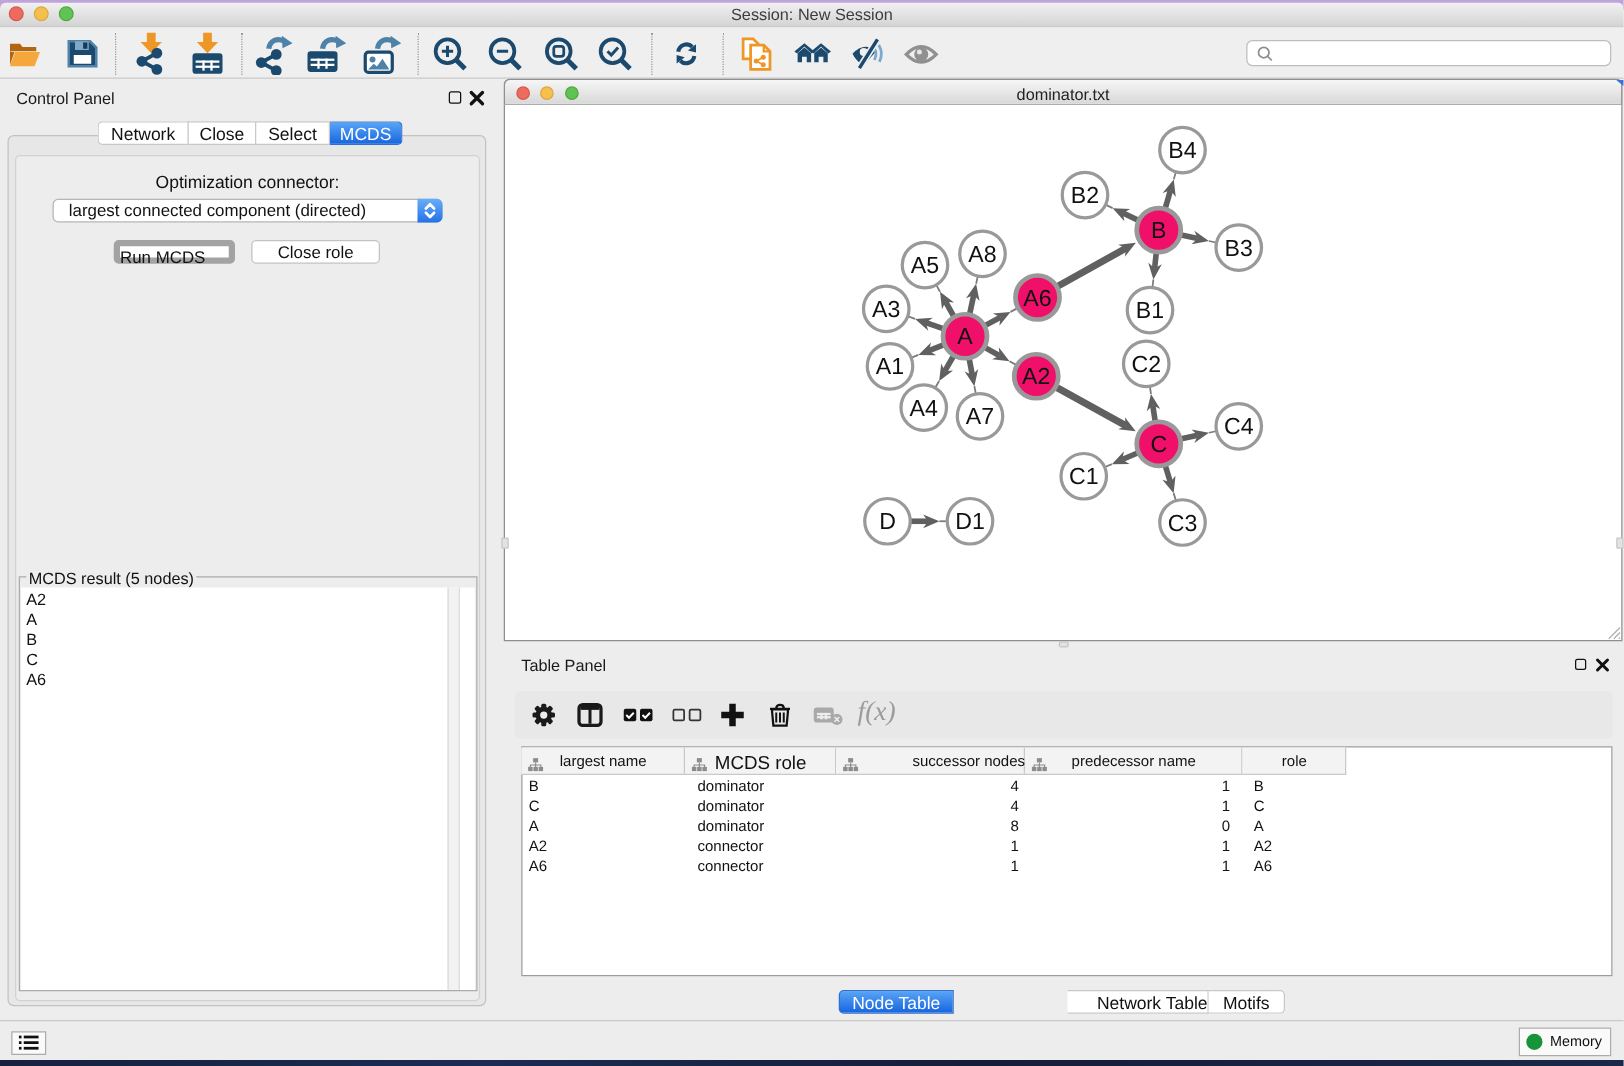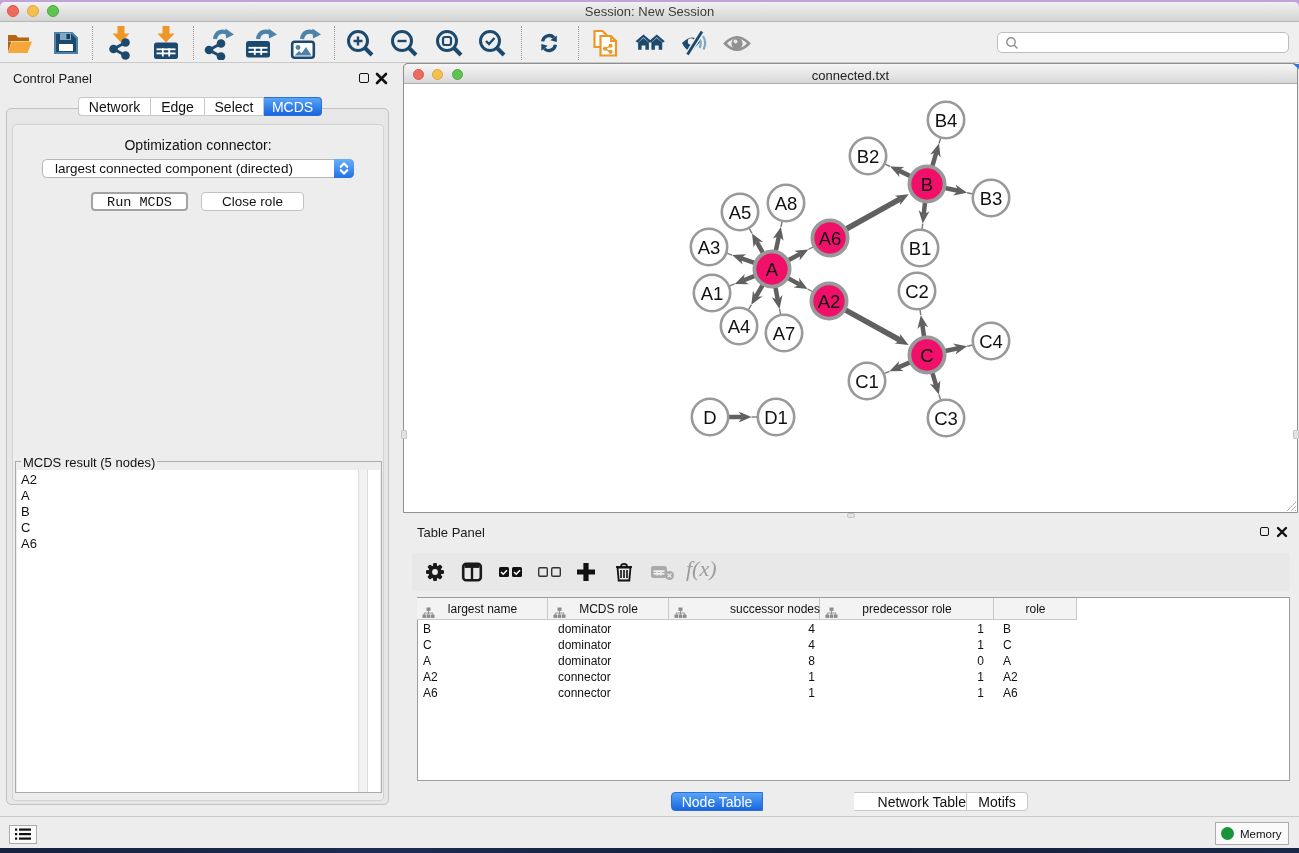--- a/index.html
+++ b/index.html
@@ -144,49 +144,49 @@
 <svg class="abs" style="left:375px;top:72px;" width="13" height="13" viewBox="0 0 13 13">
     <path d="M2 2 L11 11 M11 2 L2 11" stroke="#111" stroke-width="2.6" stroke-linecap="round"></path>
   </svg>
 
 <div class="abs" style="left:6px;top:108px;width:383px;height:697px;background:#E7E7E7;border:1px solid #C2C2C2;border-radius:5px;"></div>
 
 <div class="abs" style="left:12px;top:124px;width:372px;height:677px;background:#EDEDED;border:1px solid #D2D2D2;border-radius:4px;"></div>
 
 <div class="abs" style="left:78px;top:97px;height:19px;display:flex;font-size:14px;">
  <div style="width:72px;background:#FFF;border:1px solid #C8C8C8;border-right:none;border-radius:4px 0 0 4px;text-align:center;line-height:18px;color:#111;">Network</div>
- <div style="width:54px;background:#FFF;border:1px solid #C8C8C8;border-right:none;text-align:center;line-height:18px;color:#111;">Edge</div>
+ <div style="width:54px;background:#FFF;border:1px solid #C8C8C8;border-right:none;text-align:center;line-height:18px;color:#111;">Close</div>
  <div style="width:60px;background:#FFF;border:1px solid #C8C8C8;text-align:center;line-height:18px;color:#111;">Select</div>
  <div style="width:58px;background:linear-gradient(#58A4F6,#1766E0);border:1px solid #2D6FD2;border-left:none;border-radius:0 4px 4px 0;text-align:center;line-height:18px;color:#fff;">MCDS</div>
 </div>
 
 <div class="abs" style="left:12px;top:137px;width:372px;text-align:center;font-size:14px;color:#111;">Optimization connector:</div>
 
 <div class="abs" style="left:42px;top:159px;width:312px;height:19px;background:#fff;border:1px solid #B5B5B5;border-radius:4.5px;"></div>
 <div class="abs" style="left:55px;top:161px;font-size:13.5px;color:#111;">largest connected component (directed)</div>
 <div class="abs" style="left:334px;top:159px;width:20px;height:19px;background:linear-gradient(#6AAEF8,#2272E6);border-radius:0 4.5px 4.5px 0;"></div>
 <svg class="abs" style="left:336px;top:160px;" width="16" height="17" viewBox="0 0 16 17">
  <path d="M4.7 6.8 L8 3.4 L11.3 6.8 M4.7 10.2 L8 13.6 L11.3 10.2" fill="none" stroke="#fff" stroke-width="2.1" stroke-linecap="round" stroke-linejoin="round"></path>
   </svg>
 
-<div class="abs" style="left:91px;top:192px;width:97px;height:19px;background:#FFF;border:2px solid #a3a3a3;border-radius:4px;text-align:center;font-size:13.5px;line-height:18px;color:#111;font-family:Liberation Mono, monospace;">Run MCDS</div>
+<div class="abs" style="left:91px;top:192px;width:97px;height:19px;background:#FFF;border:5px solid #a3a3a3;border-radius:4px;text-align:left;font-size:13.5px;line-height:18px;color:#111;">Run MCDS</div>
 <div class="abs" style="left:201px;top:192px;width:103px;height:19px;background:#FFF;border:1px solid #C2C2C2;border-radius:4px;text-align:center;font-size:13.5px;line-height:18px;color:#111;">Close role</div>
 
 <div class="abs" style="left:15px;top:461px;width:367px;height:332px;border:1px solid #ABABAB;"></div>
 <div class="abs" style="left:21px;top:455px;background:#EDEDED;padding:0 2px;font-size:13px;color:#111;">MCDS result (5 nodes)</div>
 <div class="abs" style="left:17px;top:470px;width:363px;height:322px;background:#fff;"></div>
 <div class="abs" style="left:358px;top:470px;width:10px;height:322px;background:#F2F2F2;border-left:1px solid #DCDCDC;border-right:1px solid #DCDCDC;"></div>
 <div class="abs" style="left:21px;top:472px;font-size:13px;color:#111;line-height:16px;">A2<br>A<br>B<br>C<br>A6</div>
 
 <div class="abs" style="left:403px;top:63px;width:895px;height:450px;background:#fff;border:1px solid #8F8F8F;border-radius:5px 5px 0 0;"></div>
 <div class="abs" style="left:403px;top:63px;width:895px;height:21px;background:linear-gradient(#F6F6F6,#D8D8D8);border:1px solid #8F8F8F;border-radius:5px 5px 0 0;border-bottom:1px solid #ACACAC;"></div>
 <div class="abs" style="left:413px;top:69px;width:11px;height:11px;border-radius:50%;background:#ED6C60;border:1px solid #D8584C;"></div>
 <div class="abs" style="left:432px;top:69px;width:11px;height:11px;border-radius:50%;background:#F5C04F;border:1px solid #DDA83E;"></div>
 <div class="abs" style="left:452px;top:69px;width:11px;height:11px;border-radius:50%;background:#5EC353;border:1px solid #51A83F;"></div>
-<div class="abs" style="left:403px;top:68px;width:895px;height:14px;text-align:center;font-size:13px;color:#222;">connected.txt</div>
+<div class="abs" style="left:403px;top:68px;width:895px;height:14px;text-align:center;font-size:13px;color:#222;">dominator.txt</div>
 <svg class="abs" style="left:404px;top:84px;" width="892" height="428" viewBox="0 0 892 428" font-family="Liberation Sans, sans-serif">
     <line x1="358.9" y1="168.9" x2="352.4" y2="157.3" stroke="#606060" stroke-width="4.5"></line>
 <line x1="348.0" y1="149.4" x2="345.1" y2="144.1" stroke="#7A7A7A" stroke-width="1.4"></line>
 <polygon points="348.0,149.4 359.2,158.0 352.4,157.3 349.6,163.4" fill="#606060"></polygon>
 <line x1="371.8" y1="166.9" x2="375.0" y2="151.9" stroke="#606060" stroke-width="4.5"></line>
 <line x1="376.9" y1="143.0" x2="378.2" y2="137.1" stroke="#7A7A7A" stroke-width="1.4"></line>
 <polygon points="376.9,143.0 379.6,156.8 375.0,151.9 368.8,154.5" fill="#606060"></polygon>
 <line x1="350.5" y1="178.9" x2="336.7" y2="174.1" stroke="#606060" stroke-width="4.5"></line>
 <line x1="328.1" y1="171.1" x2="322.5" y2="169.1" stroke="#7A7A7A" stroke-width="1.4"></line>
 <polygon points="328.1,171.1 342.2,170.2 336.7,174.1 338.6,180.6" fill="#606060"></polygon>
@@ -354,39 +354,39 @@
     </svg></div>
 <div class="abs" style="left:417px;top:602px;width:131px;text-align:center;font-size:12px;color:#111;">largest name</div>
 <div class="abs" style="left:548px;top:598px;width:121px;height:22px;background:#F3F3F3;border-right:1px solid #C9C9C9;border-bottom:1px solid #C9C9C9;"></div>
 <div class="abs" style="left:553px;top:603px;"><svg width="13" height="12" viewBox="0 0 13 12" style="vertical-align:-2px;">
       <rect x="4.5" y="0.5" width="4" height="3.4" fill="#8C8C8C"></rect>
       <rect x="0.5" y="7.5" width="3.6" height="3.4" fill="#8C8C8C"></rect>
       <rect x="4.7" y="7.5" width="3.6" height="3.4" fill="#8C8C8C"></rect>
       <rect x="8.9" y="7.5" width="3.6" height="3.4" fill="#8C8C8C"></rect>
       <path d="M6.5 4 v2 M2.3 7.5 v-1.5 h8.4 v1.5 M6.5 6 v1.5" stroke="#8C8C8C" stroke-width="0.9" fill="none"></path>
     </svg></div>
-<div class="abs" style="left:548px;top:602px;width:121px;text-align:center;font-size:12px;color:#111;">MCDS role</div>
+<div class="abs" style="left:548px;top:602px;width:121px;text-align:center;font-size:15px;color:#111;">MCDS role</div>
 <div class="abs" style="left:669px;top:598px;width:151px;height:22px;background:#F3F3F3;border-right:1px solid #C9C9C9;border-bottom:1px solid #C9C9C9;"></div>
 <div class="abs" style="left:674px;top:603px;"><svg width="13" height="12" viewBox="0 0 13 12" style="vertical-align:-2px;">
       <rect x="4.5" y="0.5" width="4" height="3.4" fill="#8C8C8C"></rect>
       <rect x="0.5" y="7.5" width="3.6" height="3.4" fill="#8C8C8C"></rect>
       <rect x="4.7" y="7.5" width="3.6" height="3.4" fill="#8C8C8C"></rect>
       <rect x="8.9" y="7.5" width="3.6" height="3.4" fill="#8C8C8C"></rect>
       <path d="M6.5 4 v2 M2.3 7.5 v-1.5 h8.4 v1.5 M6.5 6 v1.5" stroke="#8C8C8C" stroke-width="0.9" fill="none"></path>
     </svg></div>
 <div class="abs" style="left:669px;top:602px;width:151px;text-align:right;font-size:12px;color:#111;">successor nodes</div>
 <div class="abs" style="left:820px;top:598px;width:174px;height:22px;background:#F3F3F3;border-right:1px solid #C9C9C9;border-bottom:1px solid #C9C9C9;"></div>
 <div class="abs" style="left:825px;top:603px;"><svg width="13" height="12" viewBox="0 0 13 12" style="vertical-align:-2px;">
       <rect x="4.5" y="0.5" width="4" height="3.4" fill="#8C8C8C"></rect>
       <rect x="0.5" y="7.5" width="3.6" height="3.4" fill="#8C8C8C"></rect>
       <rect x="4.7" y="7.5" width="3.6" height="3.4" fill="#8C8C8C"></rect>
       <rect x="8.9" y="7.5" width="3.6" height="3.4" fill="#8C8C8C"></rect>
       <path d="M6.5 4 v2 M2.3 7.5 v-1.5 h8.4 v1.5 M6.5 6 v1.5" stroke="#8C8C8C" stroke-width="0.9" fill="none"></path>
     </svg></div>
-<div class="abs" style="left:820px;top:602px;width:174px;text-align:center;font-size:12px;color:#111;">predecessor role</div>
+<div class="abs" style="left:820px;top:602px;width:174px;text-align:center;font-size:12px;color:#111;">predecessor name</div>
 <div class="abs" style="left:994px;top:598px;width:83px;height:22px;background:#F3F3F3;border-right:1px solid #C9C9C9;border-bottom:1px solid #C9C9C9;"></div>
 <div class="abs" style="left:994px;top:602px;width:83px;text-align:center;font-size:12px;color:#111;">role</div>
 <div class="abs" style="left:423px;top:622px;font-size:12px;color:#111;">B</div>
 <div class="abs" style="left:558px;top:622px;font-size:12px;color:#111;">dominator</div>
 <div class="abs" style="left:740px;top:622px;width:75px;text-align:right;font-size:12px;color:#111;">4</div>
 <div class="abs" style="left:909px;top:622px;width:75px;text-align:right;font-size:12px;color:#111;">1</div>
 <div class="abs" style="left:1003px;top:622px;font-size:12px;color:#111;">B</div>
 <div class="abs" style="left:423px;top:638px;font-size:12px;color:#111;">C</div>
 <div class="abs" style="left:558px;top:638px;font-size:12px;color:#111;">dominator</div>
 <div class="abs" style="left:740px;top:638px;width:75px;text-align:right;font-size:12px;color:#111;">4</div>

